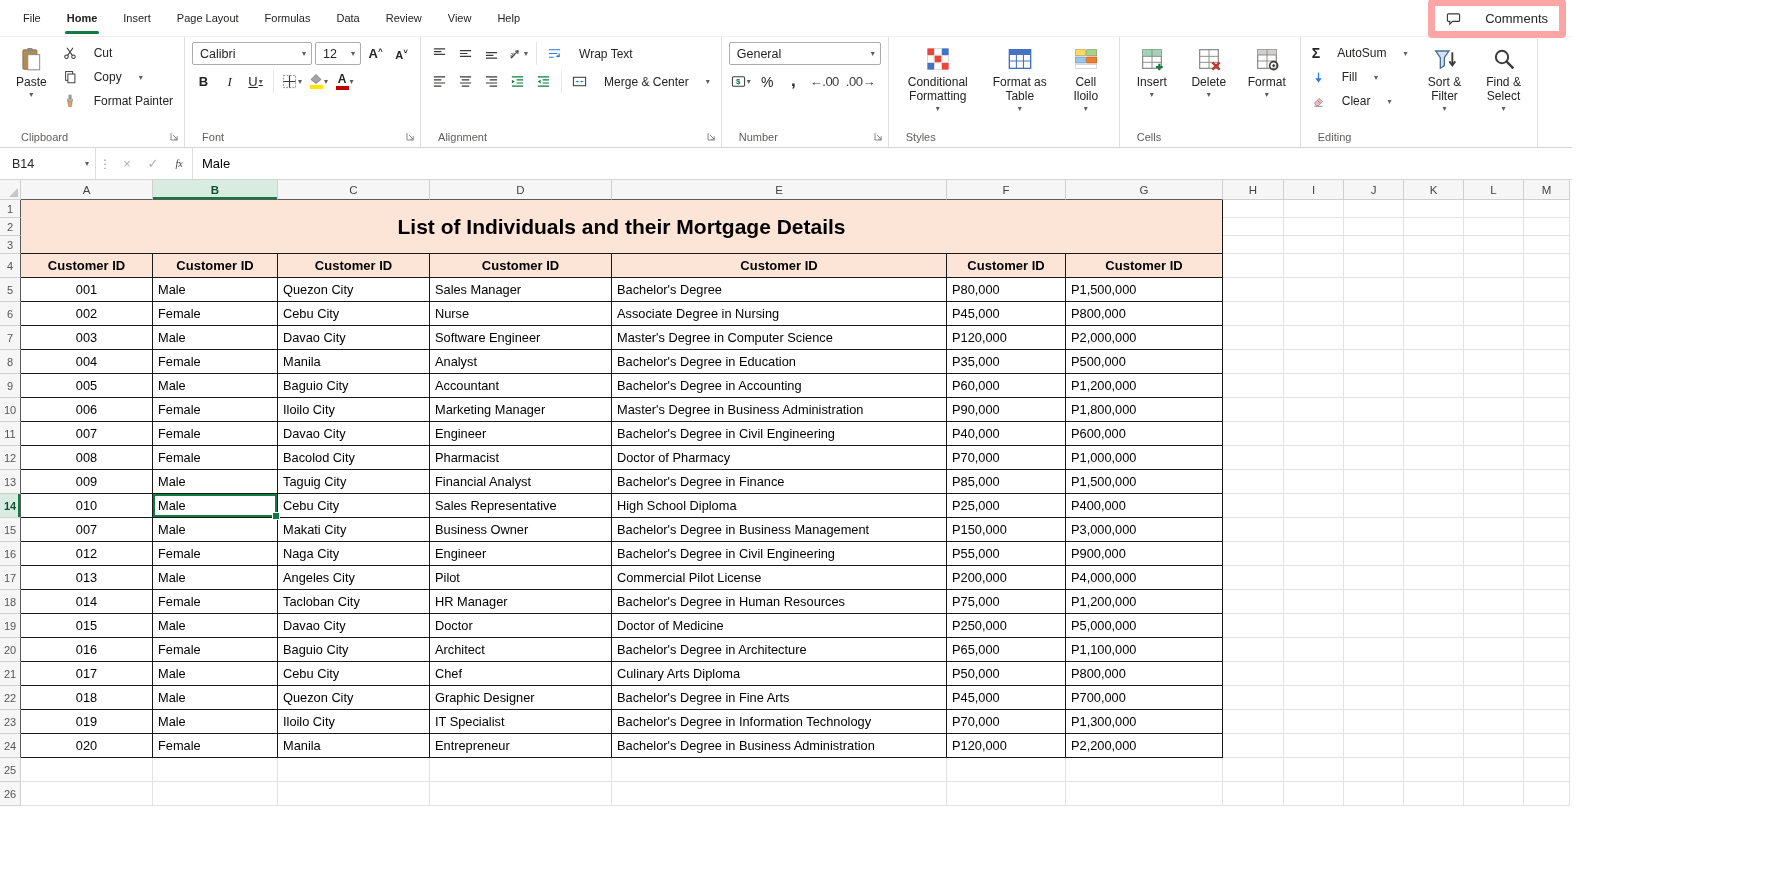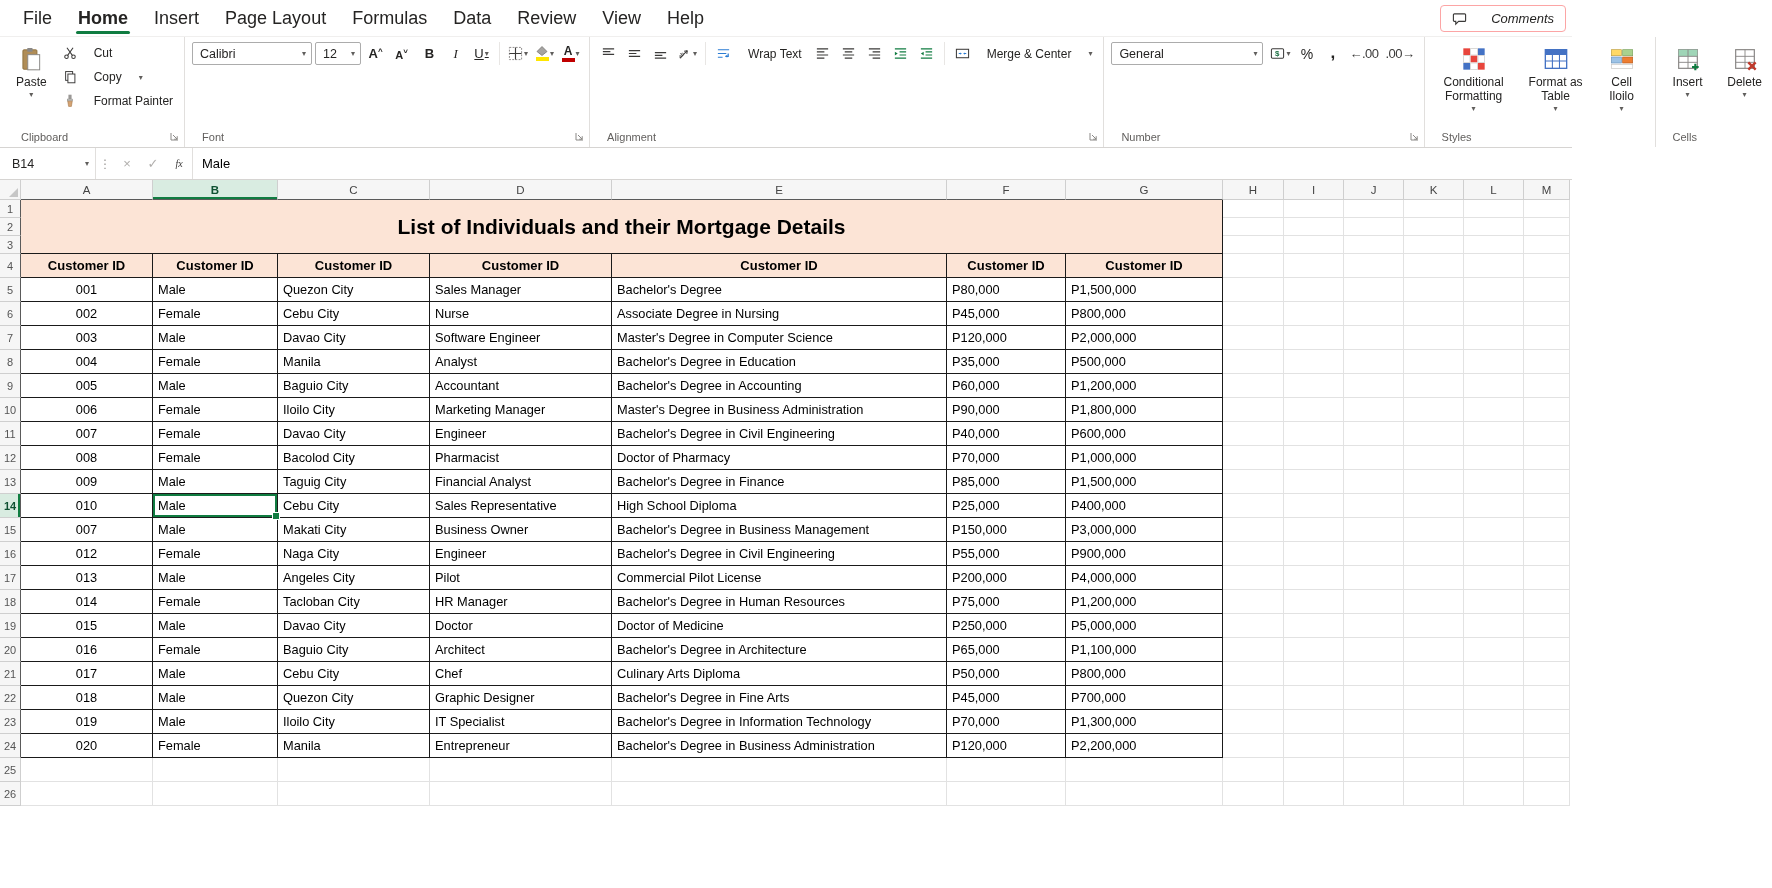--- a/index.html
+++ b/index.html
@@ -2,30 +2,30 @@
 <html><head>
 <meta charset="utf-8">
 <style>
   * { box-sizing: border-box; margin: 0; padding: 0; }
   html,body { width:1772px; height:888px; background:#ffffff; font-family:"Liberation Sans",sans-serif; color:#252423; overflow:hidden; }
   .app { width:1572px; background:#fff; }
 
   
   .menubar { height:36px; display:flex; align-items:center; justify-content:space-between; padding:0 6px 0 10px; background:#fff; }
   .menu-tabs { display:flex; height:100%; align-items:stretch; }
-  .menu-tab { padding:0 13px; display:flex; align-items:center; font-size:18px; color:#252423; position:relative; cursor:default; }
+  .menu-tab { padding:0 13px; display:flex; align-items:center; font-size:11px; color:#252423; position:relative; cursor:default; }
   .menu-tab.active { font-weight:bold; }
   .menu-tab.active::after { content:""; position:absolute; left:11px; right:11px; bottom:2px; height:3px; border-radius:2px; background:#107C41; }
-  .comments-btn { display:flex; align-items:center; gap:24px; border:1px solid #fca5a5; background:#fff; border-radius:4px; padding:5px 11px; font-size:13px; color:#252423;font-style:italic; }
+  .comments-btn { display:flex; align-items:center; gap:24px; border:7px solid #fca5a5; background:#fff; border-radius:4px; padding:5px 11px; font-size:13px; color:#252423; }
 
   
   .ribbon { height:112px; display:flex; align-items:stretch; border-bottom:1px solid #d6d4d2; border-top:1px solid #f0efee; background:#fff; padding-left:4px; }
   .rgroup { display:flex; flex-direction:column; border-right:1px solid #e1dfdd; padding:5px 7px 1px 7px; }
   .rg-content { flex:1; display:flex; gap:7px; align-items:flex-start; }
-  .rg-content.col { flex-direction:row; gap:5px; }
+  .rg-content.col { flex-direction:column; gap:5px; }
   .rg-label { height:18px; font-size:11px; color:#605e5c; display:flex; align-items:center; justify-content:flex-start; position:relative; padding:0 10px; }
   .rg-label .launcher { position:absolute; right:-2px; top:4px; cursor:pointer; }
   .bigbtn { display:flex; flex-direction:column; align-items:center; padding:3px 5px; border-radius:4px; font-size:12px; line-height:1.15; text-align:center; cursor:pointer; }
   .bigbtn .bb-icon { height:28px; display:flex; align-items:center; justify-content:center; margin-bottom:3px; }
   .bigbtn .chev { font-size:8px; color:#605e5c; }
   .smallcol { display:flex; flex-direction:column; gap:2px; }
   .smallbtn { display:flex; align-items:center; gap:17px; font-size:12px; height:22px; padding:0 4px; border-radius:3px; white-space:nowrap; cursor:pointer;text-align:right; }
   .smallbtn .chev { font-size:8px; color:#605e5c; }
   .rrow { display:flex; align-items:center; gap:3px; }
   .combo { border:1px solid #acacac; border-radius:2px; height:23px; display:flex; align-items:center; justify-content:space-between; padding:0 5px 0 7px; font-size:12.5px; background:#fff; cursor:pointer; }

